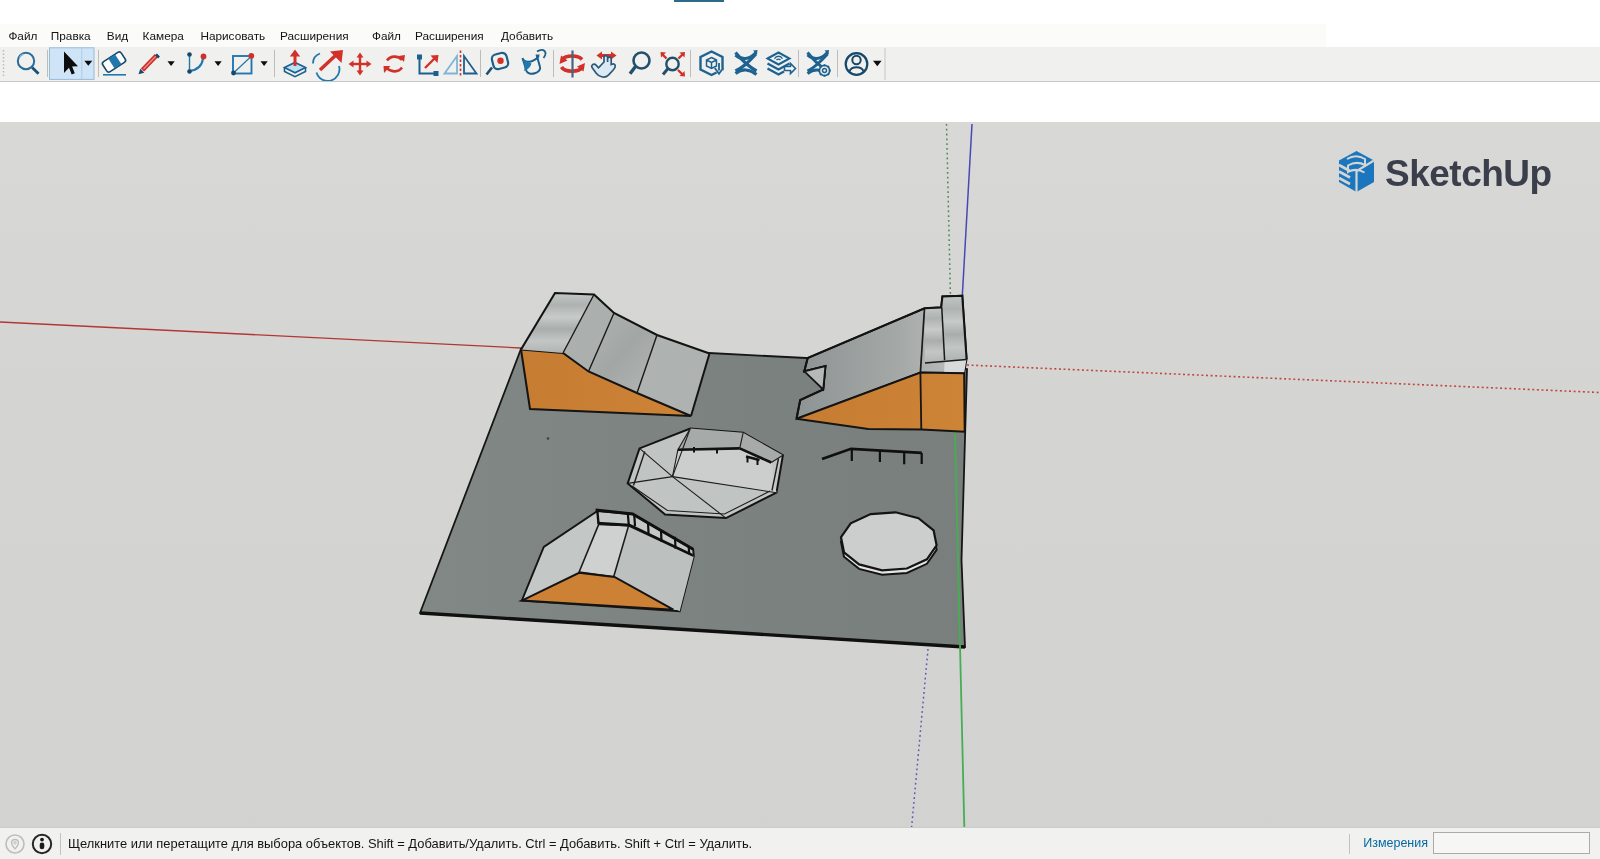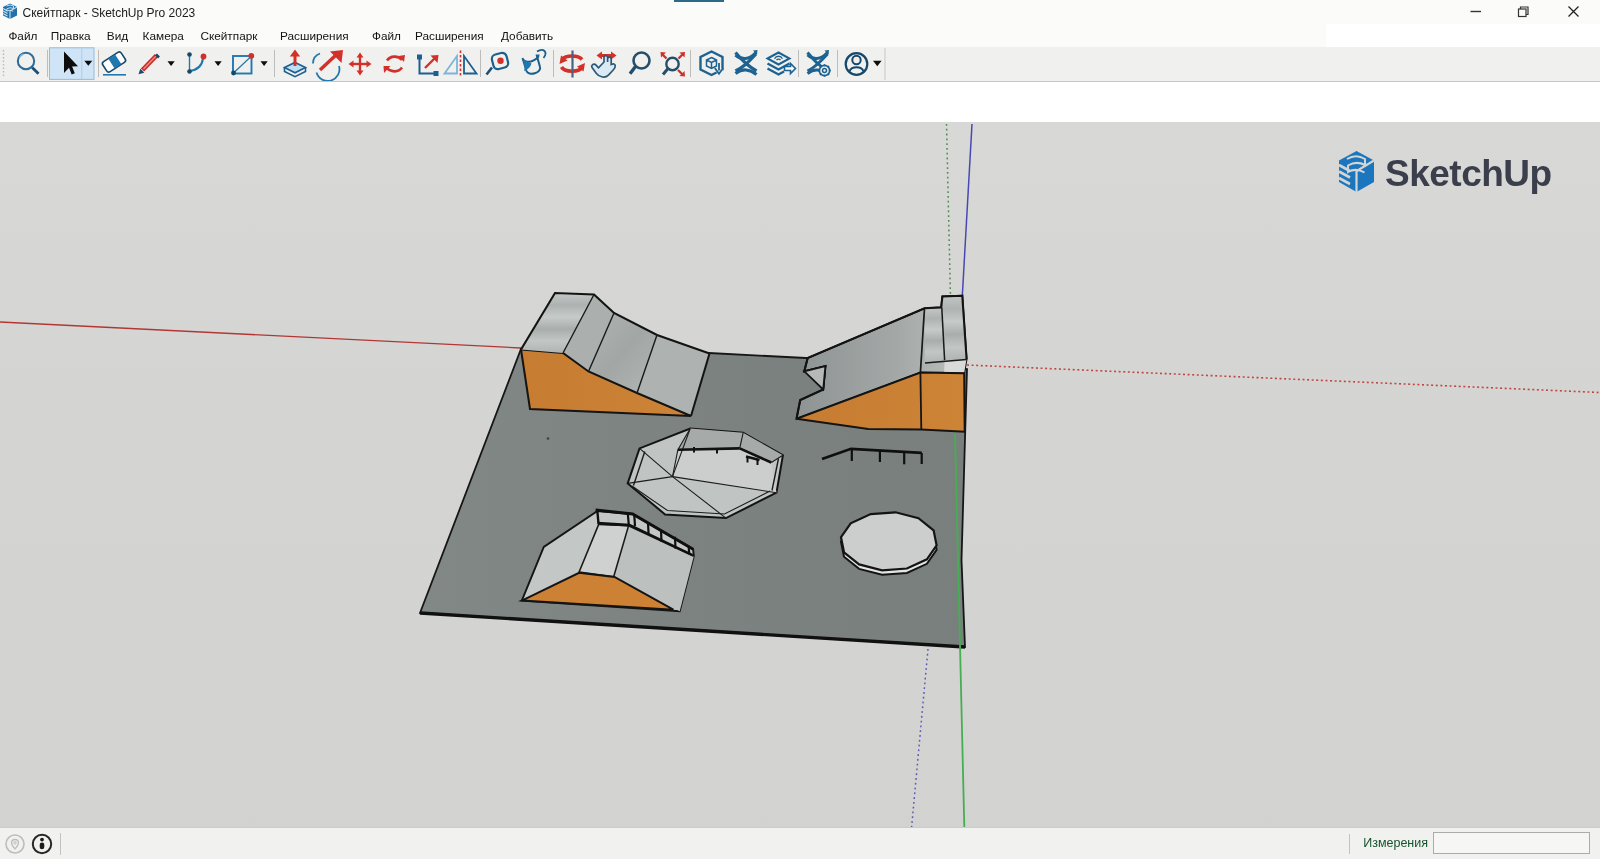--- a/index.html
+++ b/index.html
@@ -7,52 +7,35 @@
 #app{position:relative;width:1600px;height:859px;}
 #titlebar{position:absolute;left:0;top:0;width:1600px;height:24px;background:#fbfbfa;}
 #topstrip{position:absolute;left:674px;top:0;width:50px;height:2px;background:#2d6a89;}
 #title-text{position:absolute;left:22.5px;top:5.5px;font-size:12px;color:#1b1b1b;}
 #menubar{position:absolute;left:0;top:24px;width:1326px;height:23px;background:#fbfbfa;}
 .mi{position:absolute;top:5px;font-size:11.8px;color:#131313;}
 #toolbar{position:absolute;left:0;top:47px;width:1600px;height:34px;background:#f0f0ee;border-bottom:1px solid #c6c6c4;}
 #viewport{position:absolute;left:0;top:82px;width:1600px;height:745px;background:linear-gradient(180deg,#d8d8d6 0%,#d4d5d3 40%,#d2d2d0 100%);margin-top:40px;}
 #statusbar{position:absolute;left:0;top:827px;width:1600px;height:32px;background:#f1f1ef;border-top:1px solid #cbcbc9;box-sizing:border-box;}
 #status-text{position:absolute;left:68px;top:8px;font-size:12.9px;color:#141414;}
-#measure-label{position:absolute;left:1362px;top:8px;width:66px;text-align:right;font-size:12.5px;color:#14532d;}
+#measure-label{position:absolute;left:1362px;top:8px;width:66px;text-align:right;font-size:12.5px;color:#0369a1;}
 #measure-box{position:absolute;left:1433px;top:4px;width:157px;height:22px;background:#f6f6f4;border:1px solid #ababa9;box-sizing:border-box;}
 .vsep{position:absolute;background:#c2c2c0;width:1px;}
 svg{position:absolute;left:0;top:0;}
 </style>
 </head>
 <body>
 <div id="app">
-  <div id="titlebar">
-    <div id="title-text">Скейтпарк - SketchUp Pro 2023</div>
-    <svg id="applogo" width="24" height="24">
-      <g transform="translate(2,3)">
-        <path d="M8,0.5 L15,4 L15,12.5 L8,16 L1,12.5 L1,4 Z" fill="#2470a8"></path>
-        <path d="M1,5.5 L5.5,8 M1,8 L5.5,10.5 M1,10.5 L5.5,13" stroke="#bfe2f4" stroke-width="1.2" fill="none"></path>
-        <path d="M8,16 L8,8 L15,4" stroke="#bfe2f4" stroke-width="1.1" fill="none"></path>
-        <path d="M4.5,3 Q8,1 11.5,3 L11.5,5.5 Q8,3.8 4.8,5.8 L4.8,8 Q8,6.3 11.2,8.2" stroke="#bfe2f4" stroke-width="1" fill="none"></path>
-      </g>
-    </svg>
-    <svg id="wincontrols" width="1600" height="24">
-      <line x1="1470.5" y1="11.5" x2="1481" y2="11.5" stroke="#333" stroke-width="1.4"></line>
-      <rect x="1518.5" y="9" width="7.5" height="7.5" fill="none" stroke="#333" stroke-width="1.2"></rect>
-      <path d="M1520.5,9 L1520.5,7 L1528,7 L1528,14.5 L1526,14.5" fill="none" stroke="#333" stroke-width="1.2"></path>
-      <path d="M1568.5,6.5 L1578.5,16.5 M1578.5,6.5 L1568.5,16.5" stroke="#222" stroke-width="1.3"></path>
-    </svg>
-  </div>
   <div id="topstrip"></div>
   <div id="menubar">
     <div class="mi" style="left:8.4px">Файл</div>
     <div class="mi" style="left:50.8px">Правка</div>
     <div class="mi" style="left:106.8px">Вид</div>
     <div class="mi" style="left:142.6px">Камера</div>
-    <div class="mi" style="left:200.4px">Скейтпарк</div>
+    <div class="mi" style="left:200.4px">Нарисовать</div>
     <div class="mi" style="left:280px">Расширения</div>
     <div class="mi" style="left:372px">Файл</div>
     <div class="mi" style="left:415px">Расширения</div>
     <div class="mi" style="left:501px">Добавить</div>
   </div>
   <div id="toolbar">
     <svg id="tbicons" width="1600" height="34" viewBox="0 47 1600 34">
       <g id="grip" stroke="#b9b9b7" stroke-width="1.4" stroke-dasharray="1.5,2">
         <line x1="3.5" y1="50" x2="3.5" y2="78"></line>
       </g>
@@ -382,17 +365,18 @@
         <path d="M15,838.5 a3.4,3.4 0 0 1 3.4,3.4 q0,2 -3.4,6 q-3.4,-4 -3.4,-6 a3.4,3.4 0 0 1 3.4,-3.4 Z" stroke-width="1.3"></path>
         <circle cx="15" cy="841.8" r="1.2" stroke-width="1"></circle>
       </g>
       <g fill="none" stroke="#262626">
         <circle cx="42" cy="843" r="9.2" stroke-width="2"></circle>
         <circle cx="42" cy="838.6" r="1.9" fill="#1b1b1b" stroke="none"></circle>
         <path d="M42,841.5 q2.3,0 2.3,2.3 L44.3,846 q0,2.3 -2.3,2.3 q-2.3,0 -2.3,-2.3 L39.7,843.8 q0,-2.3 2.3,-2.3 Z" fill="#1b1b1b" stroke="none"></path>
       </g>
     </svg>
     <div class="vsep" style="left:60px;top:5px;height:22px"></div>
+    <div id="status-text">Щелкните или перетащите для выбора объектов. Shift = Добавить/Удалить. Ctrl = Добавить. Shift + Ctrl = Удалить.</div>
     <div class="vsep" style="left:1349px;top:6px;height:20px"></div>
     <div id="measure-label">Измерения</div>
     <div id="measure-box"></div>
   </div>
 </div>
 
 </body></html>

